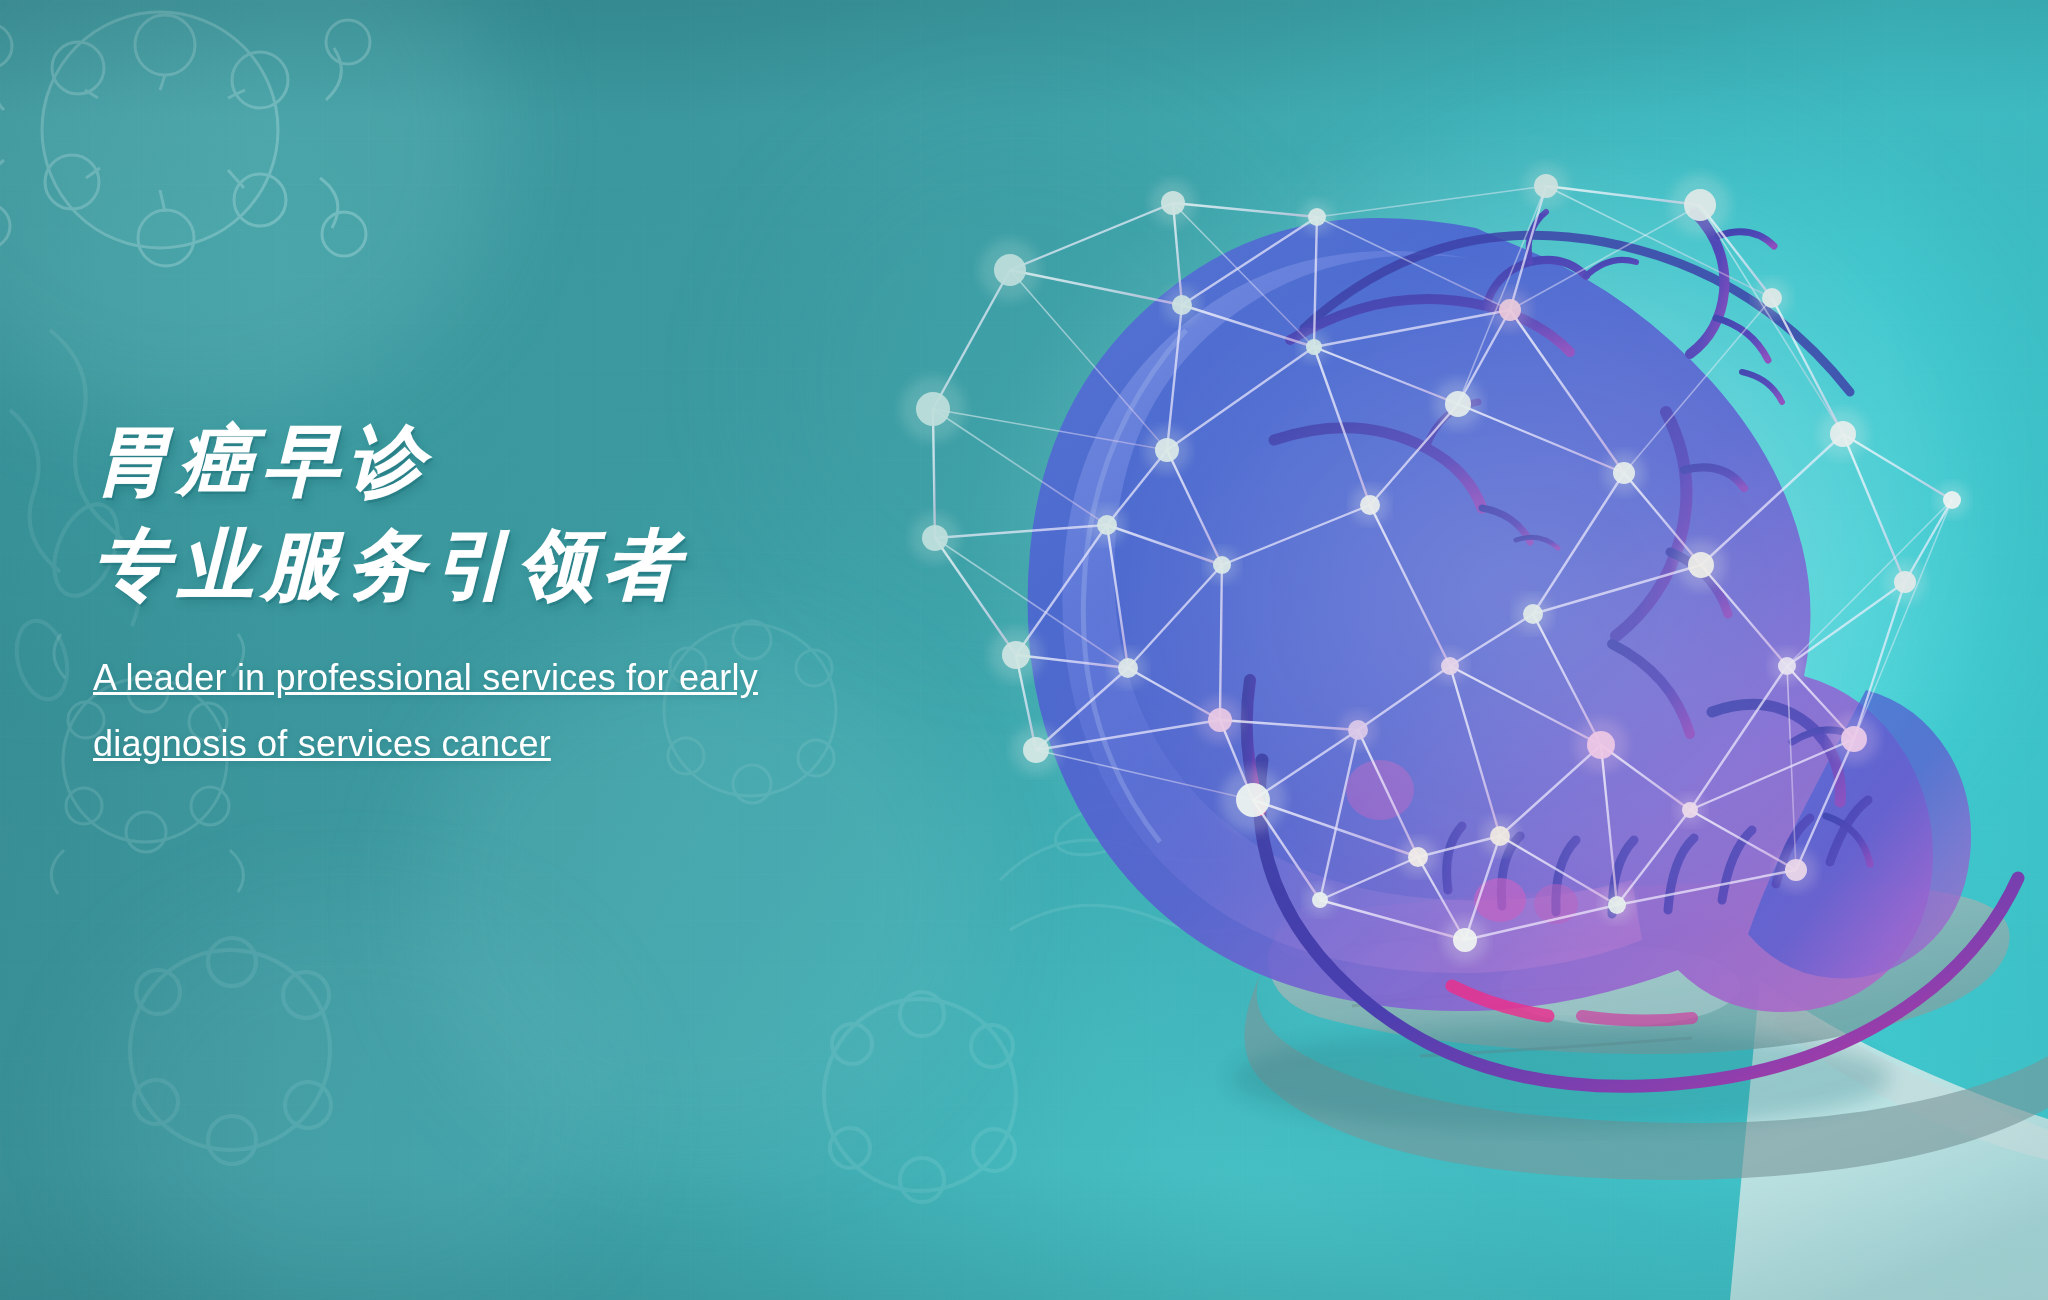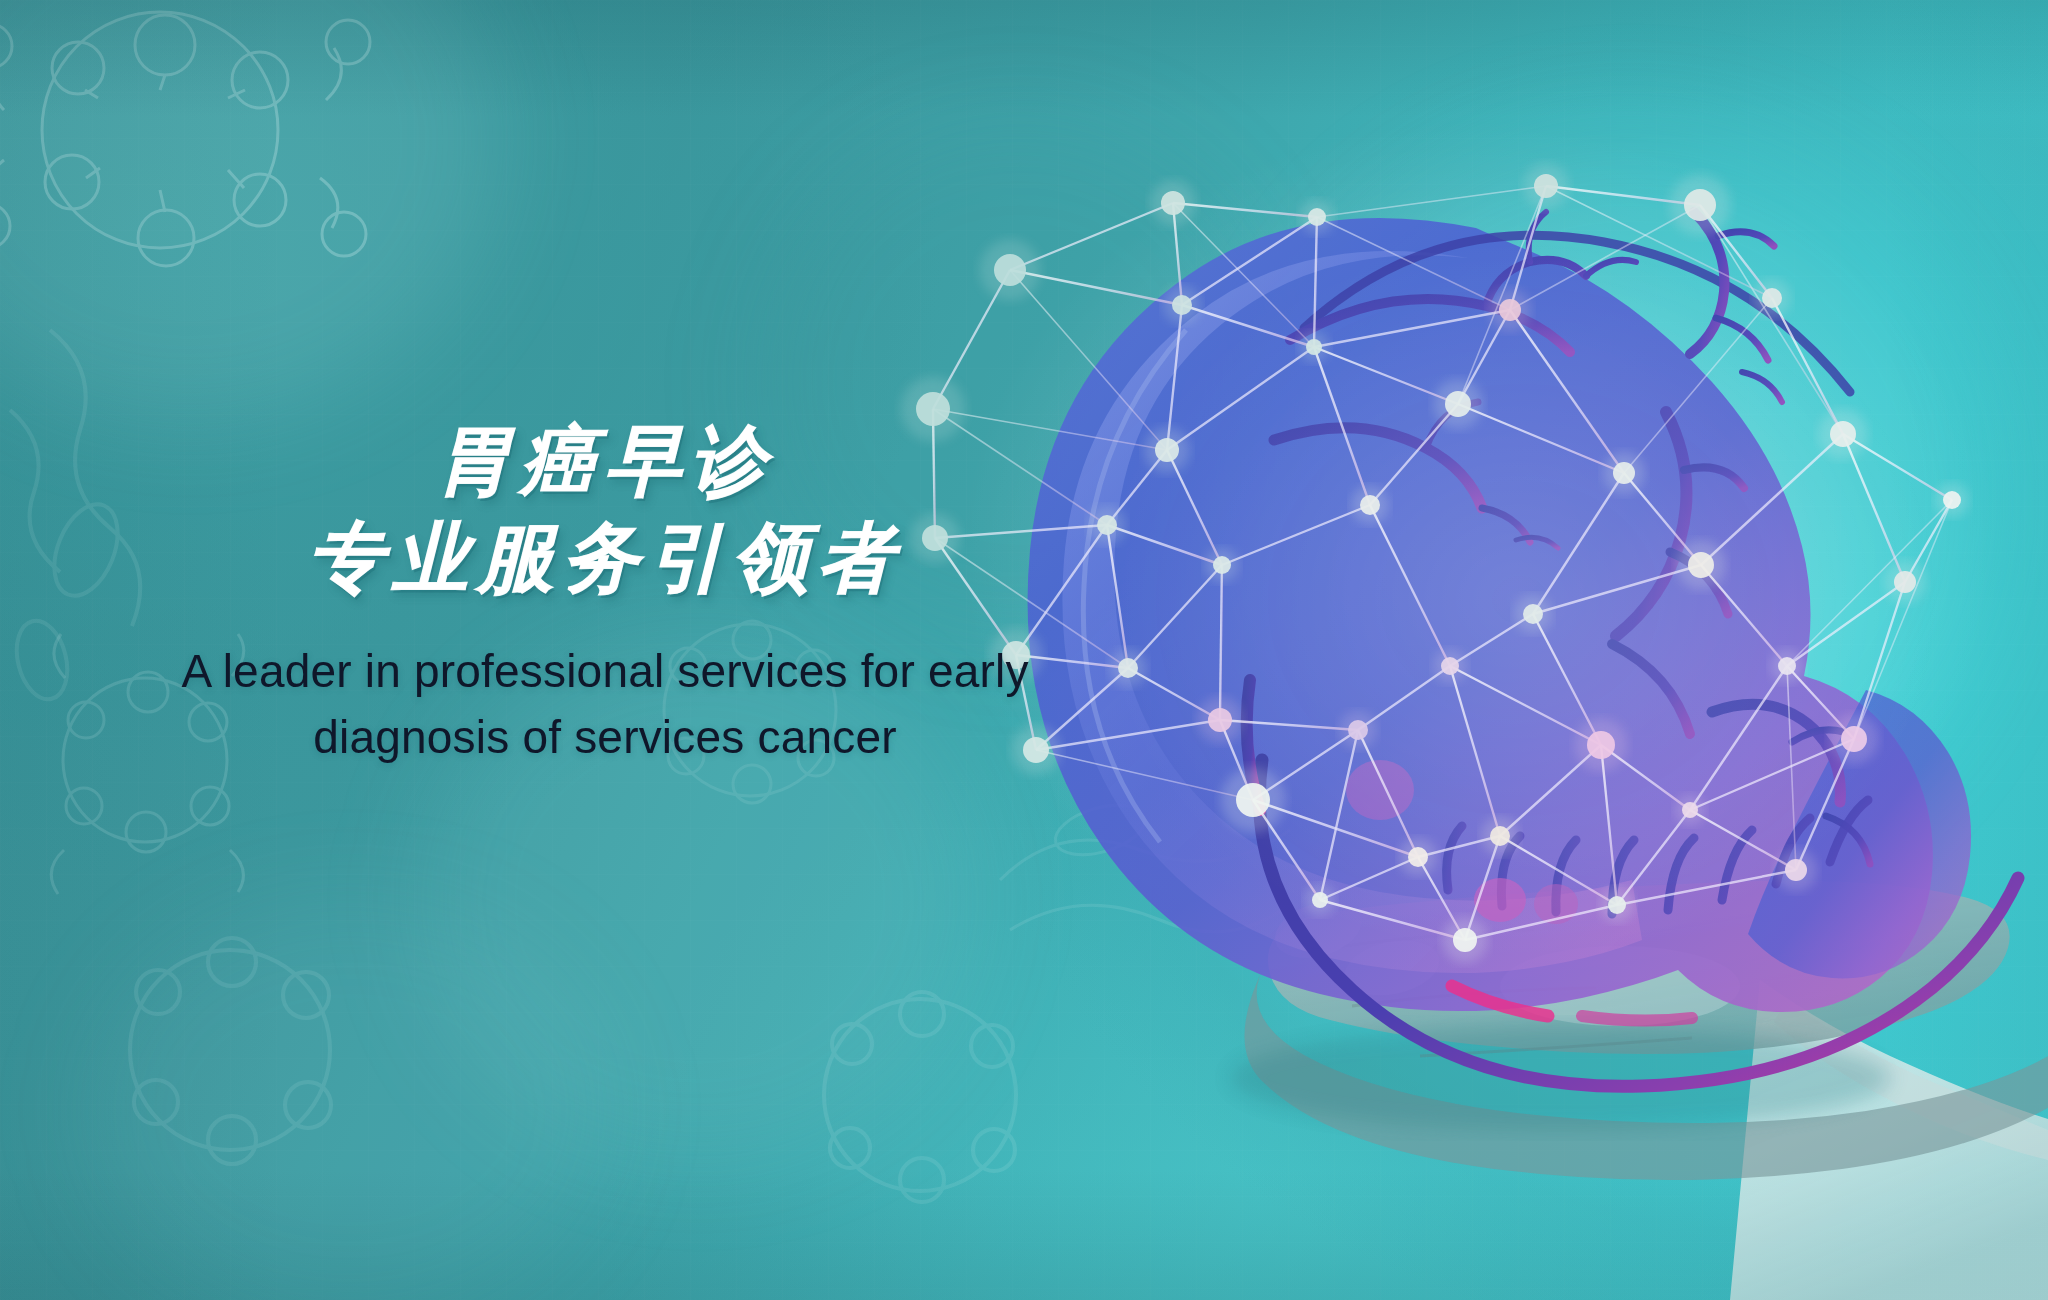--- a/index.html
+++ b/index.html
@@ -31,42 +31,43 @@
     background-size:46px 46px, 46px 46px;
   }
   .bg-soft{position:absolute;inset:0;}
   .blob{position:absolute;border-radius:50%;filter:blur(48px);}
   
   .virus{position:absolute;opacity:.30;}
   .virus.dim{opacity:.17;}
   .virus.faint{opacity:.11;}
 
   
-  .text-block{position:absolute;left:105px;top:415px;width:1000px;z-index:40;text-align:center;}
+  .text-block{position:absolute;left:93px;top:415px;width:1000px;z-index:40;}
   .head-line{
     color:#ffffff;
     font-weight:bold;
     font-style:italic;
     font-size:76px;
     line-height:92px;
     letter-spacing:9px;
     white-space:nowrap;
     text-shadow:
        2px 3px 0 rgba(28,110,118,0.42),
        4px 6px 9px rgba(20,95,102,0.30);
     -webkit-text-stroke:1px rgba(255,255,255,0.9);
   }
-  .head-line.l2{margin-top:5px;}
+  .head-line.l2{margin-top:12px;}
   .sub-line{
-    color:#0f172a;
-    font-size:46px;
+    color:#ffffff;
+    font-size:36px;
     line-height:66px;
     font-weight:400;
     letter-spacing:0.2px;
     text-shadow:0 2px 6px rgba(22,100,106,0.30);
+    text-decoration:underline;
   }
   .sub-wrap{margin-top:34px;max-width:1010px;}
 
   
   #art{position:absolute;left:0;top:0;width:2048px;height:1300px;z-index:20;}
   #meshLayer{position:absolute;left:0;top:0;width:2048px;height:1300px;z-index:30;pointer-events:none;}
 </style>
 </head>
 <body>
 

